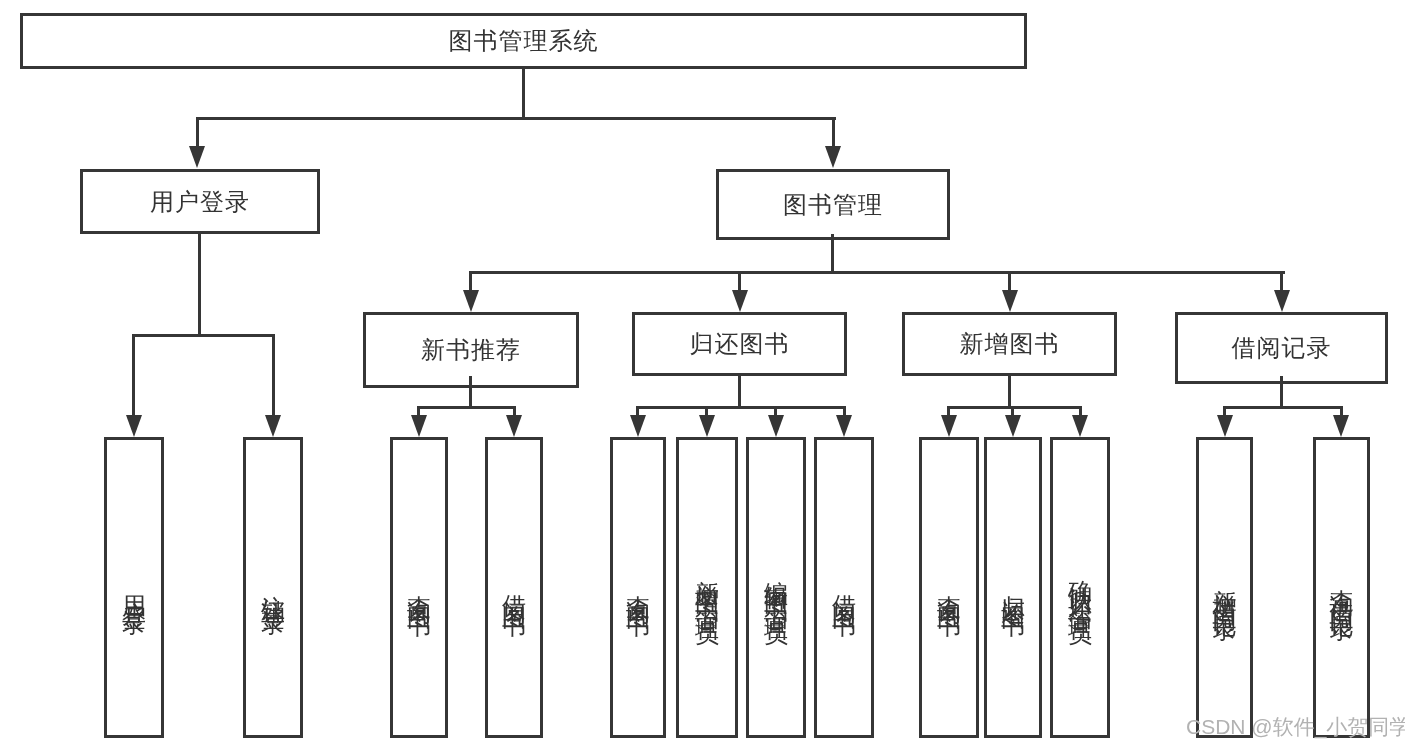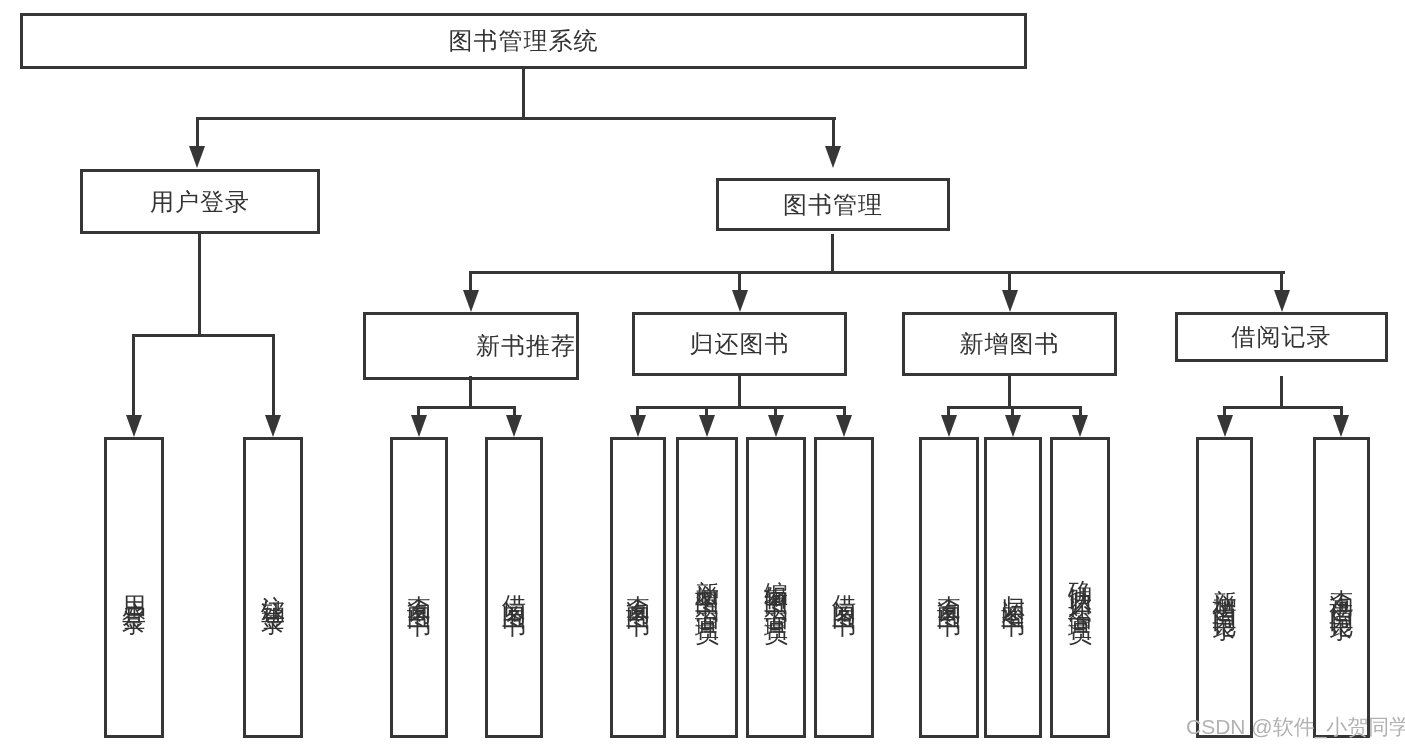--- a/index.html
+++ b/index.html
@@ -78,21 +78,21 @@
   <div class="line" style="left:522px; top:69px; width:3px; height:50px;"></div>
   <div class="line" style="left:197px; top:117px; width:639px; height:3px;"></div>
   <div class="line" style="left:196px; top:117px; width:3px; height:30px;"></div>
   <div class="arrow" style="left:189px; top:146px;"></div>
   <div class="line" style="left:832px; top:117px; width:3px; height:30px;"></div>
   <div class="arrow" style="left:825px; top:146px;"></div>
 
   <div class="hbox" style="left:80px; top:169px; width:240px; height:65px;">
     <span>用户登录</span>
   </div>
-  <div class="hbox" style="left:716px; top:178px; width:234px; height:53px;">
+  <div class="hbox" style="left:716px; top:169px; width:234px; height:71px;">
     <span>图书管理</span>
   </div>
 
   <div class="line" style="left:198px; top:234px; width:3px; height:102px;"></div>
   <div class="line" style="left:132px; top:334px; width:143px; height:3px;"></div>
   <div class="line" style="left:132px; top:334px; width:3px; height:81px;"></div>
   <div class="arrow" style="left:126px; top:415px;"></div>
   <div class="line" style="left:272px; top:334px; width:3px; height:81px;"></div>
   <div class="arrow" style="left:265px; top:415px;"></div>
 
@@ -100,30 +100,30 @@
   <div class="line" style="left:469px; top:271px; width:816px; height:3px;"></div>
   <div class="line" style="left:469px; top:271px; width:3px; height:19px;"></div>
   <div class="arrow" style="left:463px; top:290px;"></div>
   <div class="line" style="left:738px; top:271px; width:3px; height:19px;"></div>
   <div class="arrow" style="left:732px; top:290px;"></div>
   <div class="line" style="left:1008px; top:271px; width:3px; height:19px;"></div>
   <div class="arrow" style="left:1002px; top:290px;"></div>
   <div class="line" style="left:1280px; top:271px; width:3px; height:19px;"></div>
   <div class="arrow" style="left:1274px; top:290px;"></div>
 
-  <div class="hbox" style="left:363px; top:312px; width:216px; height:68px;justify-content:flex-end;">
+  <div class="hbox" style="left:363px; top:312px; width:216px; height:76px;">
     <span>新书推荐</span>
   </div>
   <div class="hbox" style="left:632px; top:312px; width:215px; height:64px;">
     <span>归还图书</span>
   </div>
   <div class="hbox" style="left:902px; top:312px; width:215px; height:64px;">
     <span>新增图书</span>
   </div>
-  <div class="hbox" style="left:1175px; top:312px; width:213px; height:50px;">
+  <div class="hbox" style="left:1175px; top:312px; width:213px; height:72px;">
     <span>借阅记录</span>
   </div>
 
   <div class="line" style="left:469px; top:376px; width:3px; height:32px;"></div>
   <div class="line" style="left:417px; top:406px; width:99px; height:3px;"></div>
   <div class="line" style="left:417px; top:406px; width:3px; height:9px;"></div>
   <div class="arrow" style="left:411px; top:415px;"></div>
   <div class="line" style="left:513px; top:406px; width:3px; height:9px;"></div>
   <div class="arrow" style="left:506px; top:415px;"></div>
 

